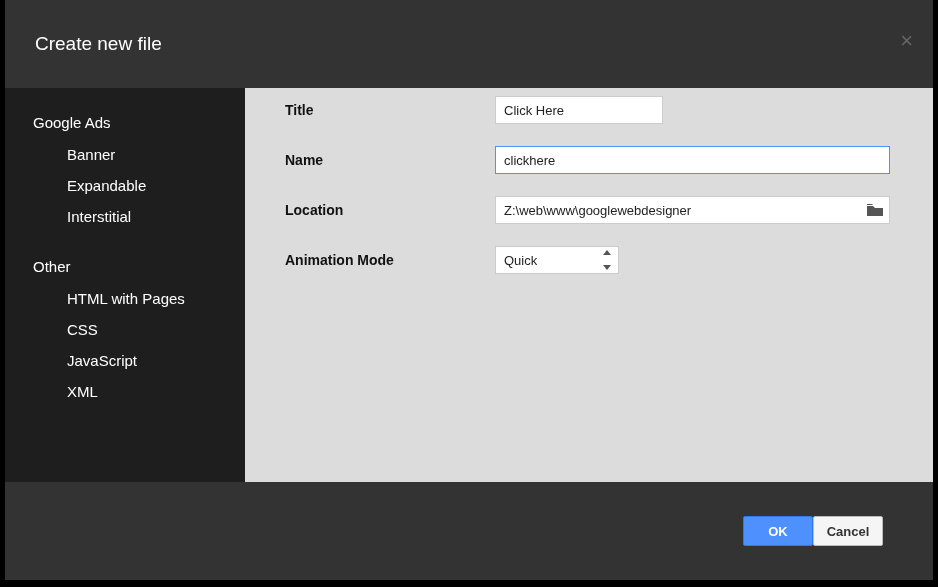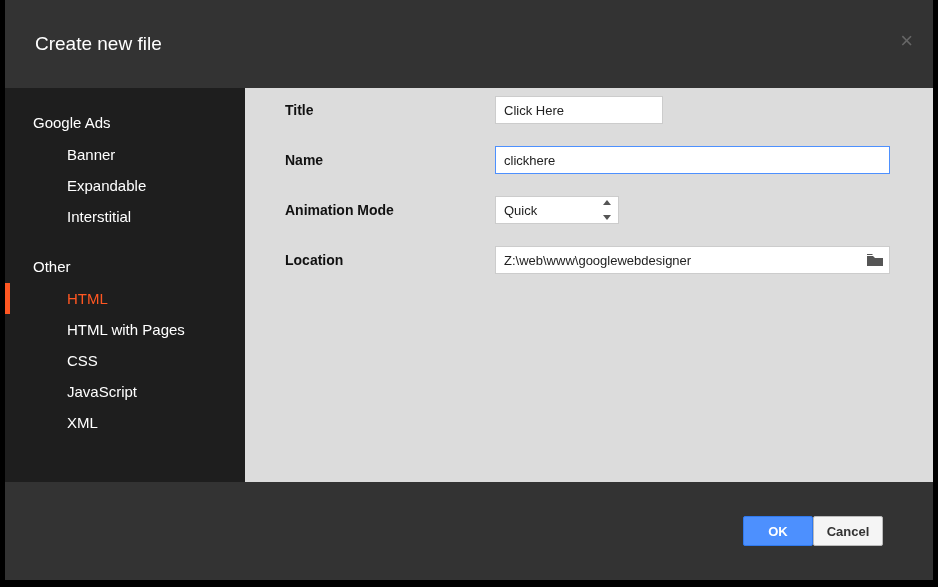--- a/index.html
+++ b/index.html
@@ -195,55 +195,54 @@
     <span class="close-btn">×</span>
   </div>
   <div class="body">
     <div class="sidebar">
       <div class="group-label">Google Ads</div>
       <div class="item">Banner</div>
       <div class="item">Expandable</div>
       <div class="item">Interstitial</div>
       <div class="gap"></div>
       <div class="group-label">Other</div>
-      <div class="item selected">HTML</div>
       <div class="item">HTML with Pages</div>
       <div class="item">CSS</div>
       <div class="item">JavaScript</div>
       <div class="item">XML</div>
     </div>
     <div class="main">
       <div class="form-row">
         <label>Title</label>
         <input class="text-input title-input" value="Click Here" style="">
       </div>
       <div class="form-row">
         <label>Name</label>
         <input class="text-input name-input" value="clickhere" style="">
-      </div>
-      <div class="form-row">
-        <label>Animation Mode</label>
-        <div class="select-wrap">
-          <input class="select-input" readonly="" value="Quick" style="">
-          <div class="spinner">
-            <span class="up"></span>
-              <span class="down"></span>
-          </div>
-        </div>
       </div>
       <div class="form-row">
         <label>Location</label>
         <div class="location-wrap">
           <span class="location-text">Z:\web\www\googlewebdesigner</span>
           <span class="folder-icon">
             <svg viewBox="0 0 16 12" width="16" height="12">
               <path d="M0 2 h6 l2 2 h8 v8 h-16 z M0 0 h5 l1 1 h-6 z" fill="#555"></path>
             </svg>
           </span>
         </div>
       </div>
+      <div class="form-row">
+        <label>Animation Mode</label>
+        <div class="select-wrap">
+          <input class="select-input" readonly="" value="Quick" style="">
+          <div class="spinner">
+            <span class="up"></span>
+              <span class="down"></span>
+          </div>
+        </div>
+      </div>
     </div>
   </div>
   <div class="footer">
     <button class="btn primary">OK</button>
     <button class="btn">Cancel</button>
   </div>
 </div>
 
 </body></html>

